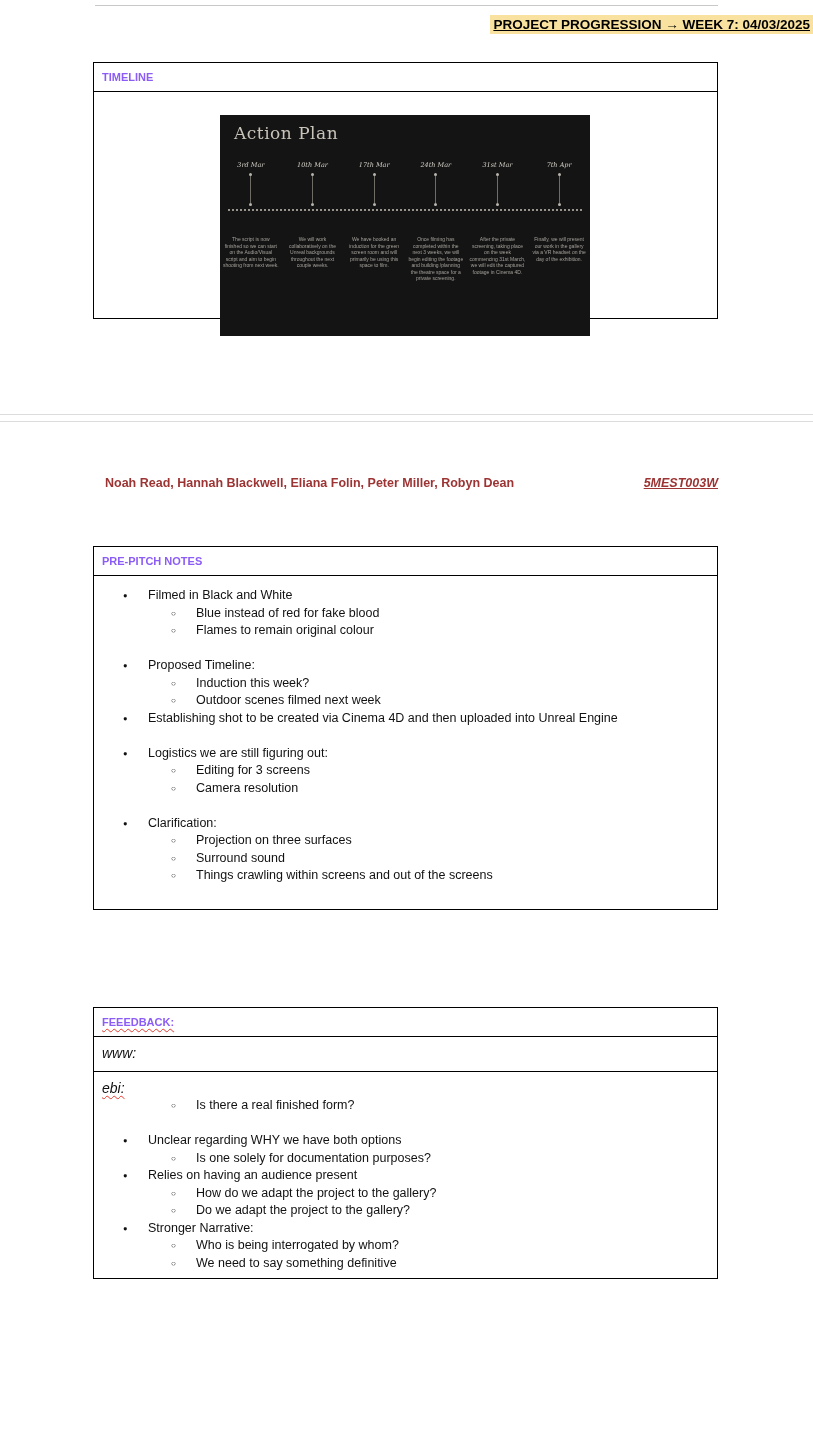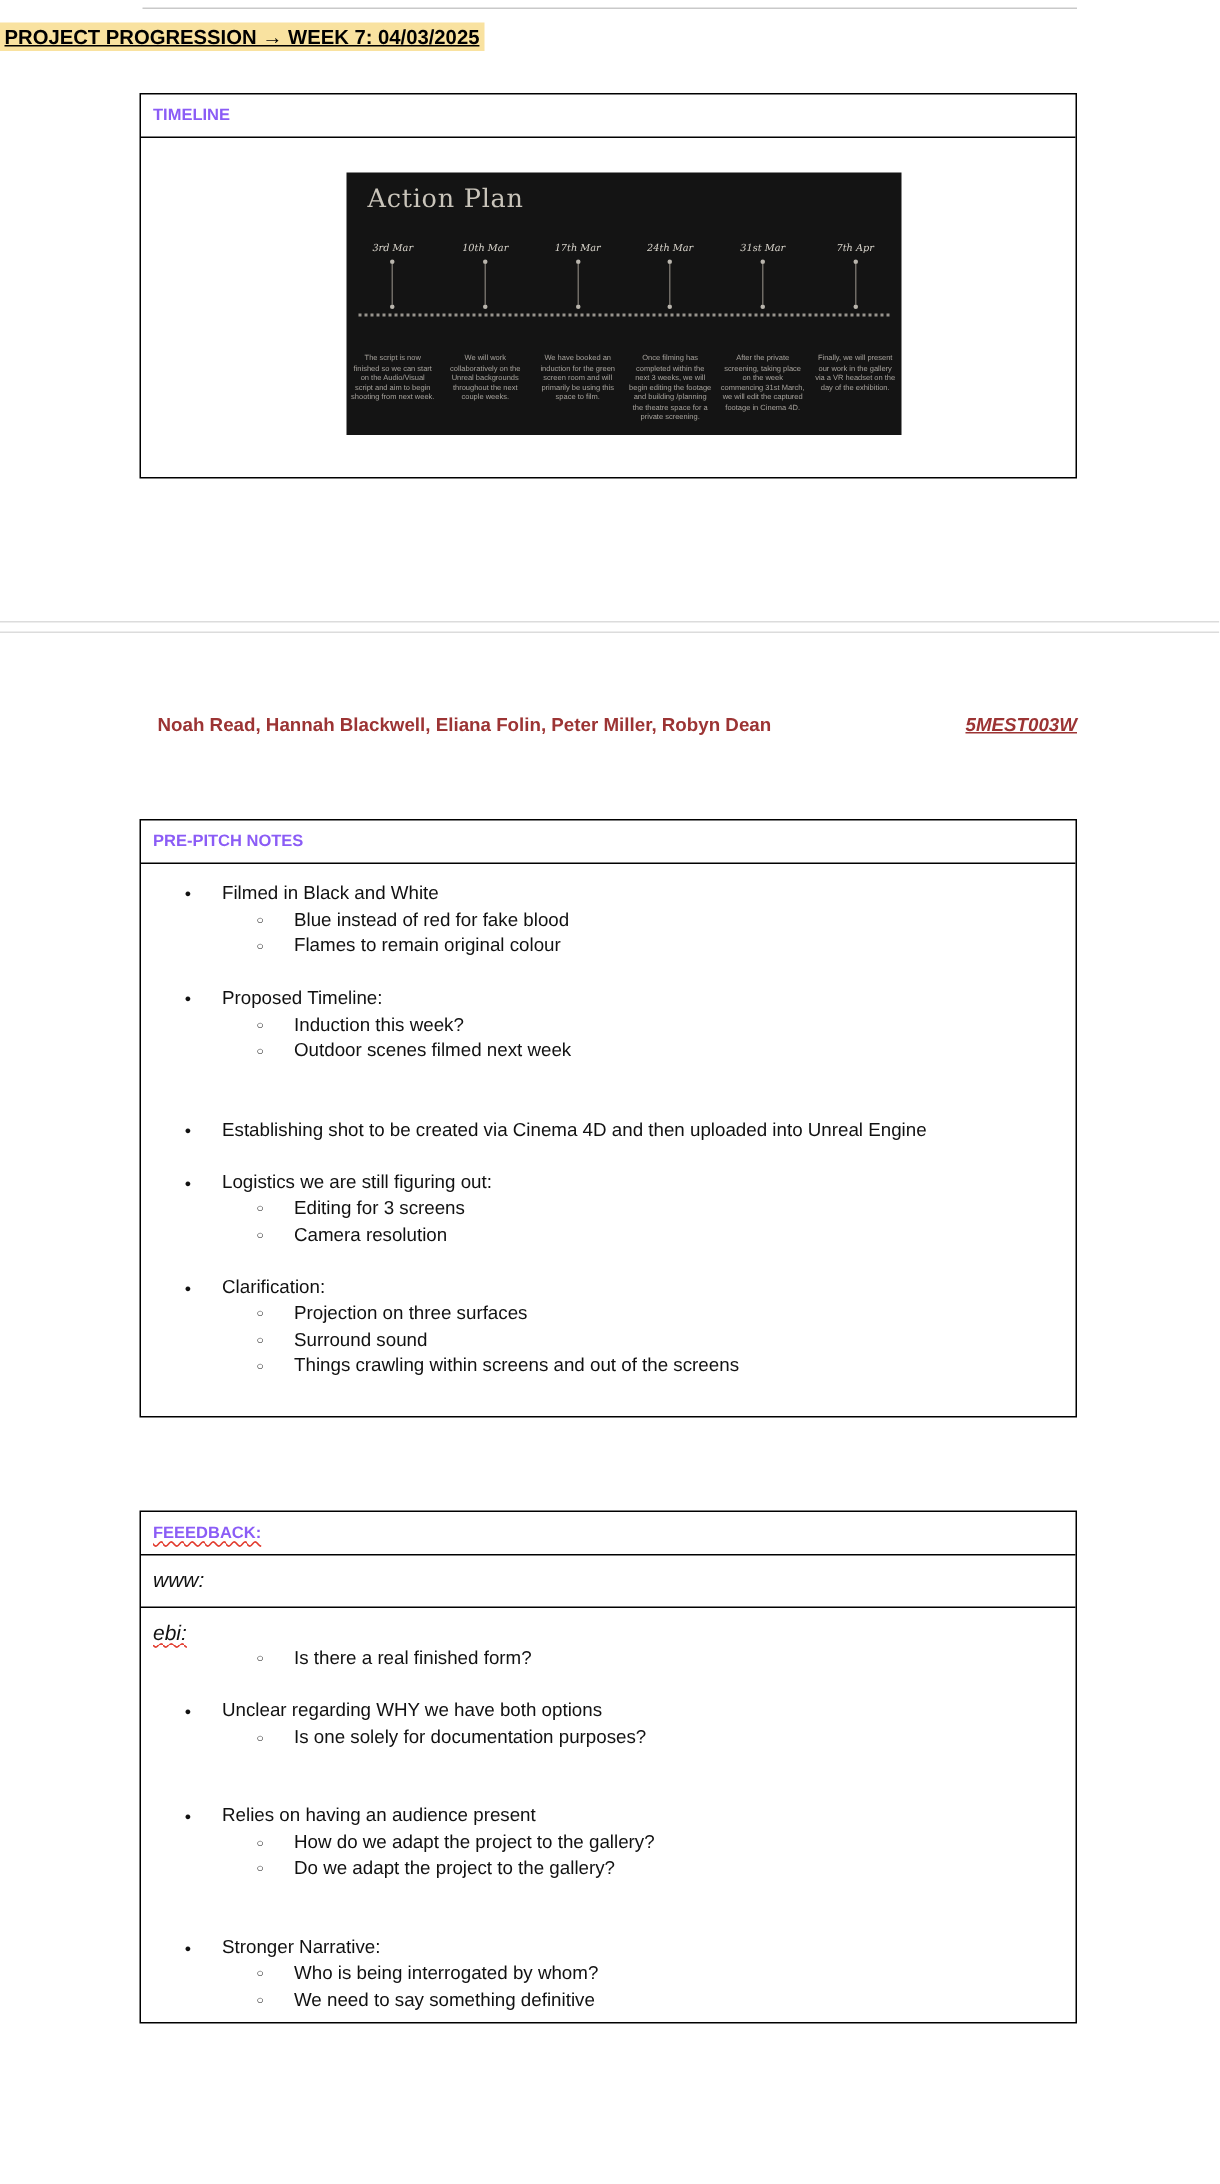--- a/index.html
+++ b/index.html
@@ -3,37 +3,37 @@
 <meta charset="utf-8">
 <style>
   html,body { margin:0; padding:0; background:#ffffff; }
   #canvas {
     position:relative; width:813px; height:1456px; background:#fff;
     font-family:"Liberation Sans", sans-serif; color:#111; overflow:hidden;
   }
 
   .top-rule { position:absolute; left:95px; top:5px; width:623px; height:1px; background:#c9c9c9; }
 
-  .doc-title-wrap { position:absolute; left:0; top:15px; width:813px; text-align:left; }
+  .doc-title-wrap { position:absolute; left:0; top:15px; width:813px; text-align:right; }
   .doc-title {
     display:inline-block; background:var(--title_highlight,#f9e2a0);
     font-weight:bold; font-size:13.5px; line-height:19px; padding:0 3px;
     text-decoration:underline; color:#000;
   }
 
   .tbl { position:absolute; left:93px; width:625px; border:1px solid #000; box-sizing:border-box; background:#fff; }
   .tbl-header {
     height:29px; line-height:29px; border-bottom:1px solid #000;
     font-weight:bold; font-size:11px; padding-left:8px; box-sizing:border-box; color:#8b5cf6;
   }
 
   
   .timeline-tbl { top:62px; height:257px; }
   .timeline-body { position:relative; height:226px; }
-  .tl-image { position:absolute; left:137px; top:23px; width:370px; height:175px; background:var(--timeline_bg,#141414); overflow:hidden; }
+  .tl-image { position:absolute; left:126px; top:23px; width:370px; height:221px; background:var(--timeline_bg,#141414); overflow:hidden; }
   .tl-title { position:absolute; left:14px; top:8px; font-family:"DejaVu Serif", serif; font-size:17px; color:#c9c4ba; letter-spacing:0.5px; }
   .tl-dotline { position:absolute; left:8px; right:8px; top:94px; border-top:2px dotted #98948d; }
   .tl-cols { position:absolute; left:0; top:46px; width:100%; display:flex; }
   .tl-col { width:16.666%; display:flex; flex-direction:column; align-items:center; }
   .tl-date { font-family:"DejaVu Serif", serif; font-style:italic; font-size:6.5px; line-height:9px; color:#d8d4cb; white-space:nowrap; }
   .tl-conn { display:flex; flex-direction:column; align-items:center; margin-top:3px; height:33px; }
   .tl-dot { width:3px; height:3px; border-radius:50%; background:#b9b5ad; }
   .tl-vline { width:1px; flex:1; background:#6f6b65; }
   .tl-desc { margin-top:30px; width:56px; font-size:5px; line-height:6.5px; color:#a5a19b; text-align:center; }
 
@@ -49,21 +49,21 @@
   
   .prepitch-tbl { top:546px; }
   .pp-body { padding:11px 0 24px; }
 
   .li { position:relative; font-size:12.5px; line-height:17.5px; min-height:17.5px; color:#111; }
   .li1 { padding-left:54px; }
   .li1::before { content:"\25CF"; position:absolute; left:29px; top:0; font-size:7.5px; line-height:17.5px; color:#111; }
   .li2 { padding-left:102px; }
   .li2::before { content:"\25CB"; position:absolute; left:77px; top:0; font-size:8px; line-height:17.5px; color:#111; }
   .g1 { margin-top:17.5px; }
-  .g2 { margin-top:35px; }
+  .g2 { }
 
   
   .feedback-tbl { top:1007px; }
   .fb-www { padding:8px 0 8px; border-bottom:1px solid #000; }
   .fb-ebi { padding:8px 0 6px; }
   .fb-label { font-style:italic; font-size:14px; line-height:17.5px; padding-left:8px; color:#111; }
   .wavy {
     text-decoration-line:underline; text-decoration-style:wavy;
     text-decoration-color:var(--spellcheck_red,#e23b2e);
     text-decoration-thickness:1px; text-underline-offset:2px;

